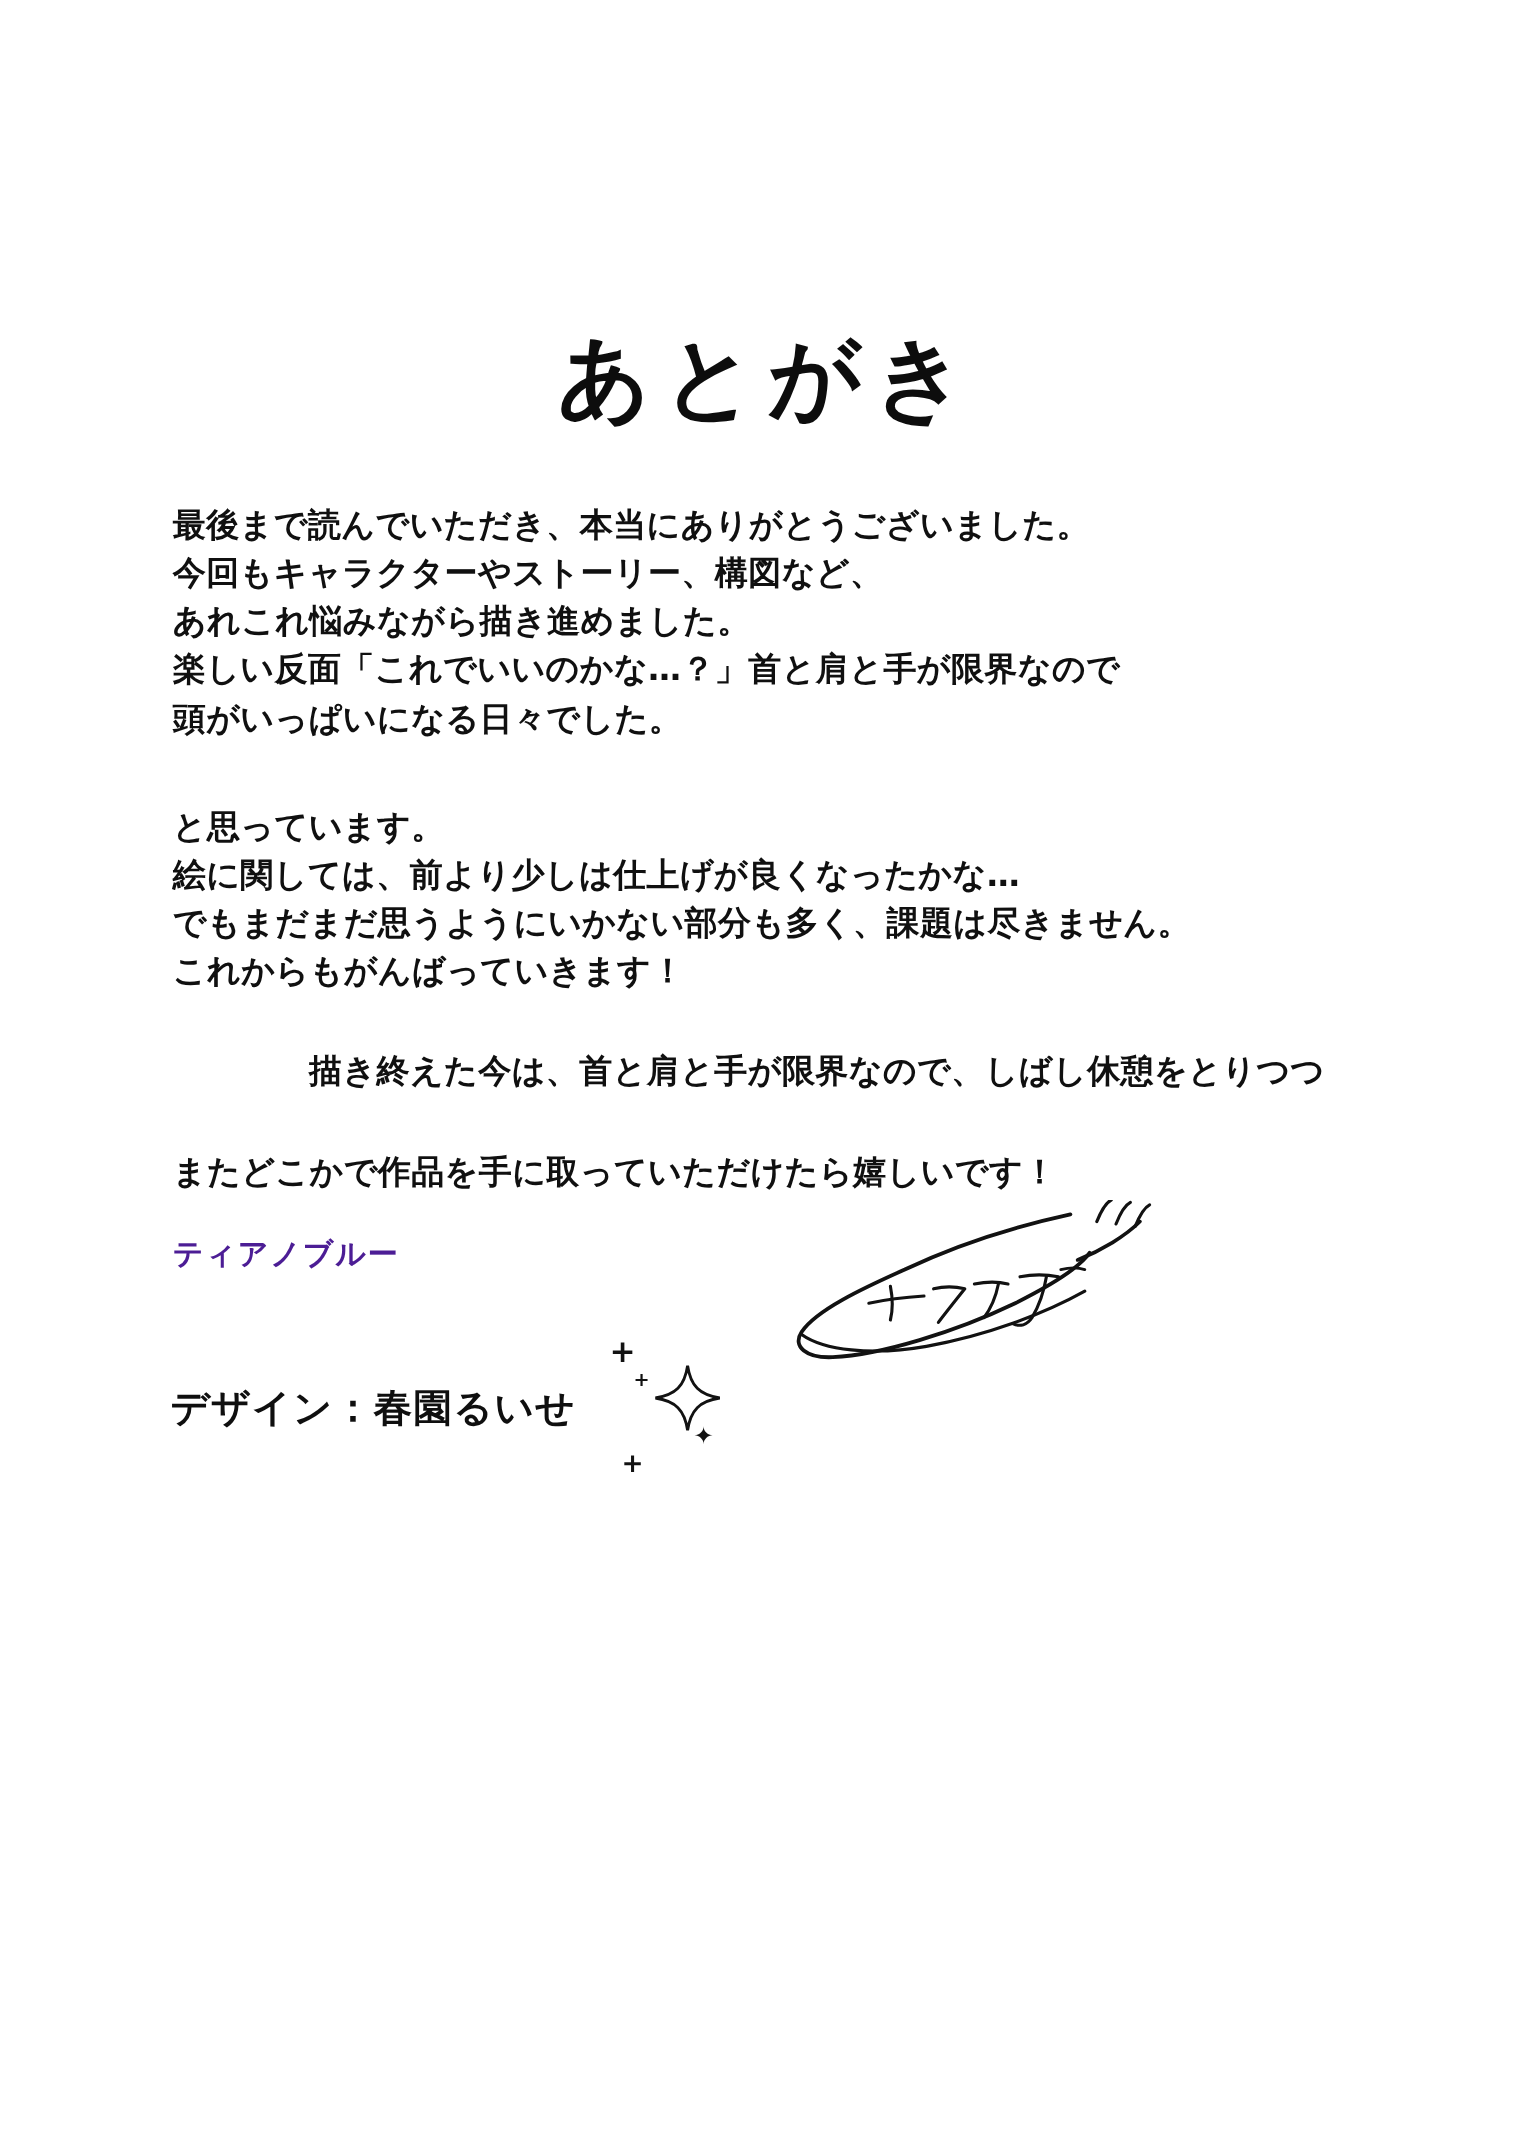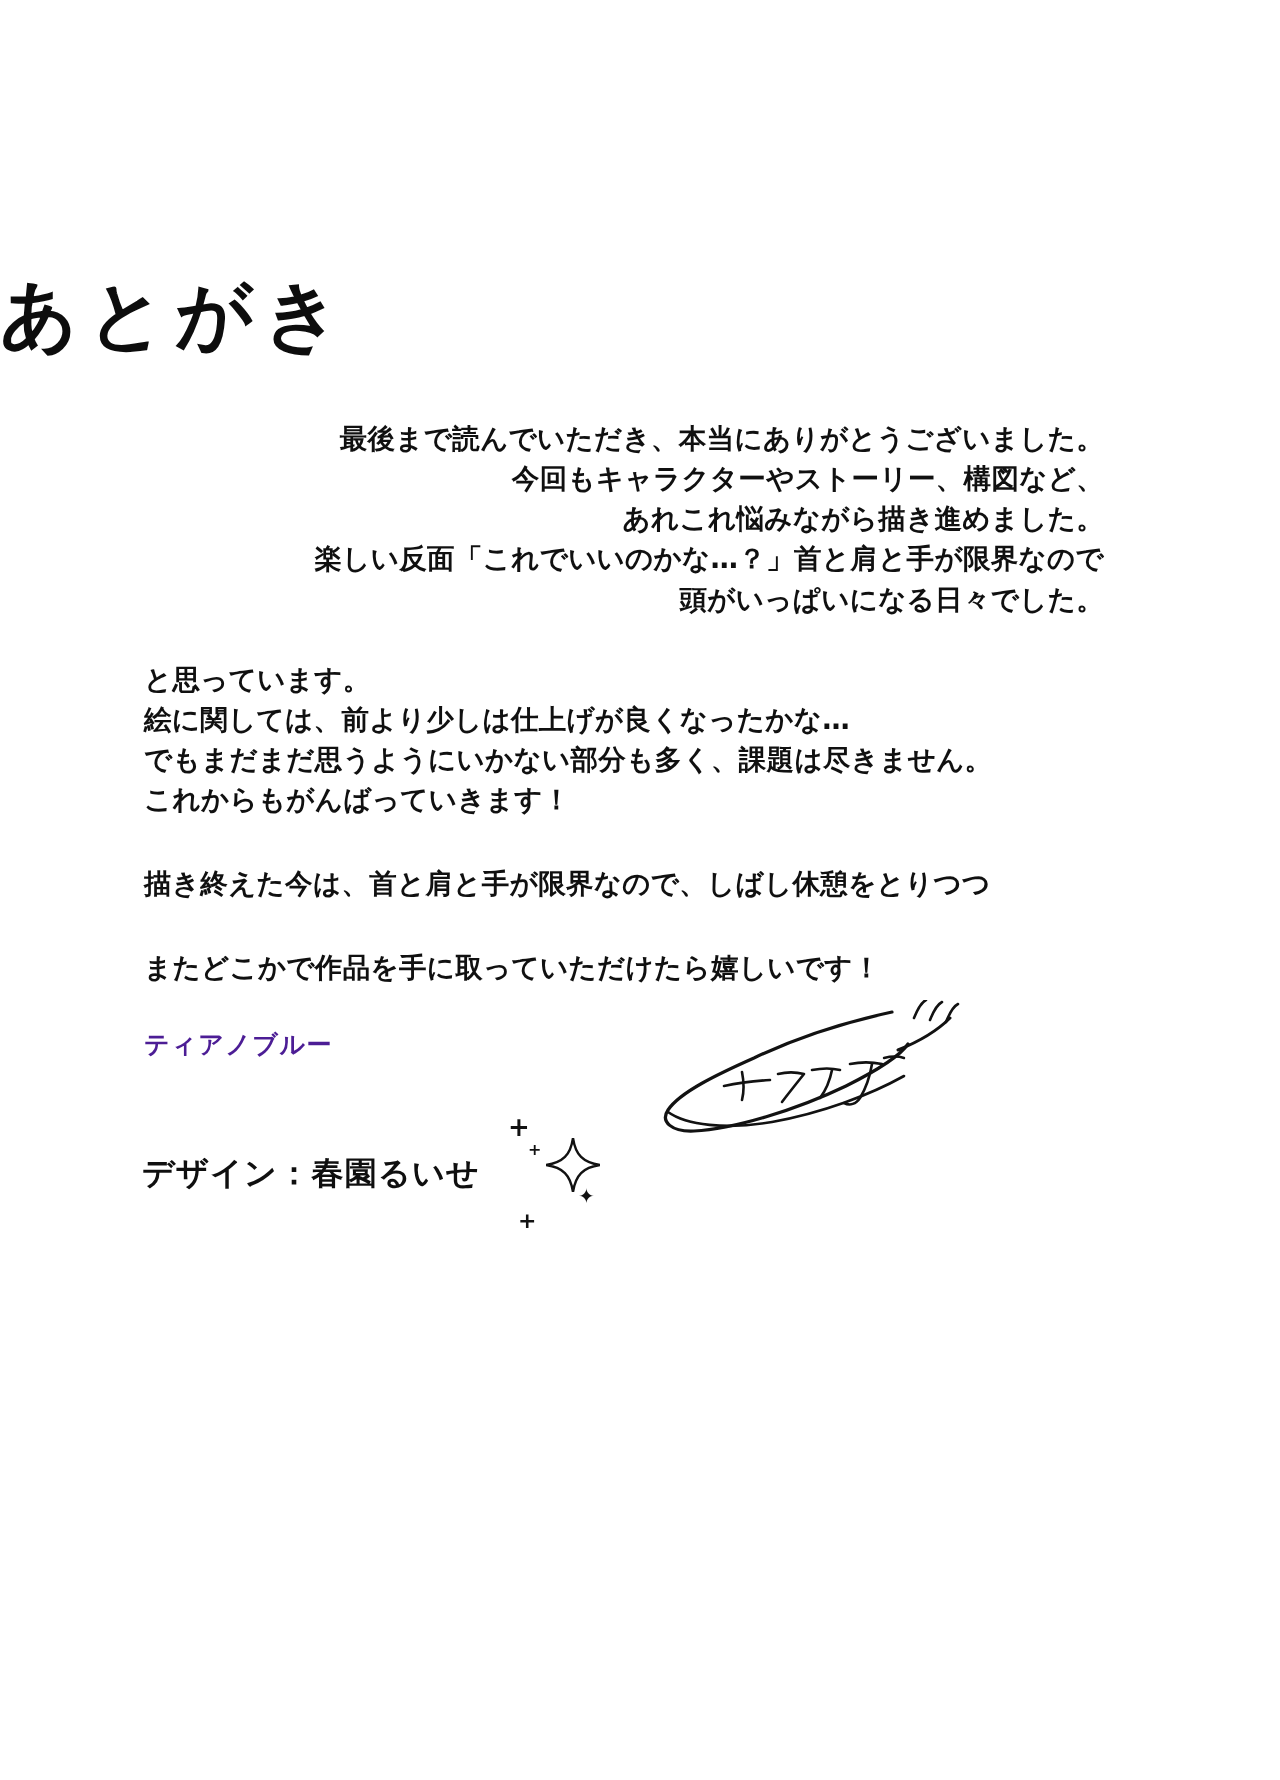--- a/index.html
+++ b/index.html
@@ -22,20 +22,21 @@
     inset: 0;
     background: #ffffff;
   }
 
   
   .title {
     position: absolute;
     left: 0;
     top: 222px;
     width: 100%;
+    text-align: center;
     font-size: 76px;
     font-weight: 700;
     letter-spacing: 0.13em;
     line-height: 1.1;
     color: #0d0d0d;
     white-space: nowrap;
   }
 
   
   .body-block {
@@ -49,23 +50,23 @@
     margin: 0 0 38px 0;
     font-size: 27.5px;
     font-weight: 700;
     line-height: 1.46;
     letter-spacing: 0.012em;
     color: #101010;
   }
   .para:last-child { margin-bottom: 0; }
   .para .line { display: block; white-space: nowrap; }
 
-  .para.p1 { margin-bottom: 40px; text-align: right; }
+  .para.p1 { margin-bottom: 50px; }
   .para.p2 { margin-bottom: 44px; }
-  .para.p3 { margin-bottom: 44px; }
+  .para.p3 { margin-bottom: 44px; text-align: right; }
   .para.p4 { margin-bottom: 40px; }
 
   
   .pen-name {
     position: absolute;
     left: 144px;
     top: 1028px;
     font-size: 25px;
     font-weight: 700;
     letter-spacing: 0.06em;

